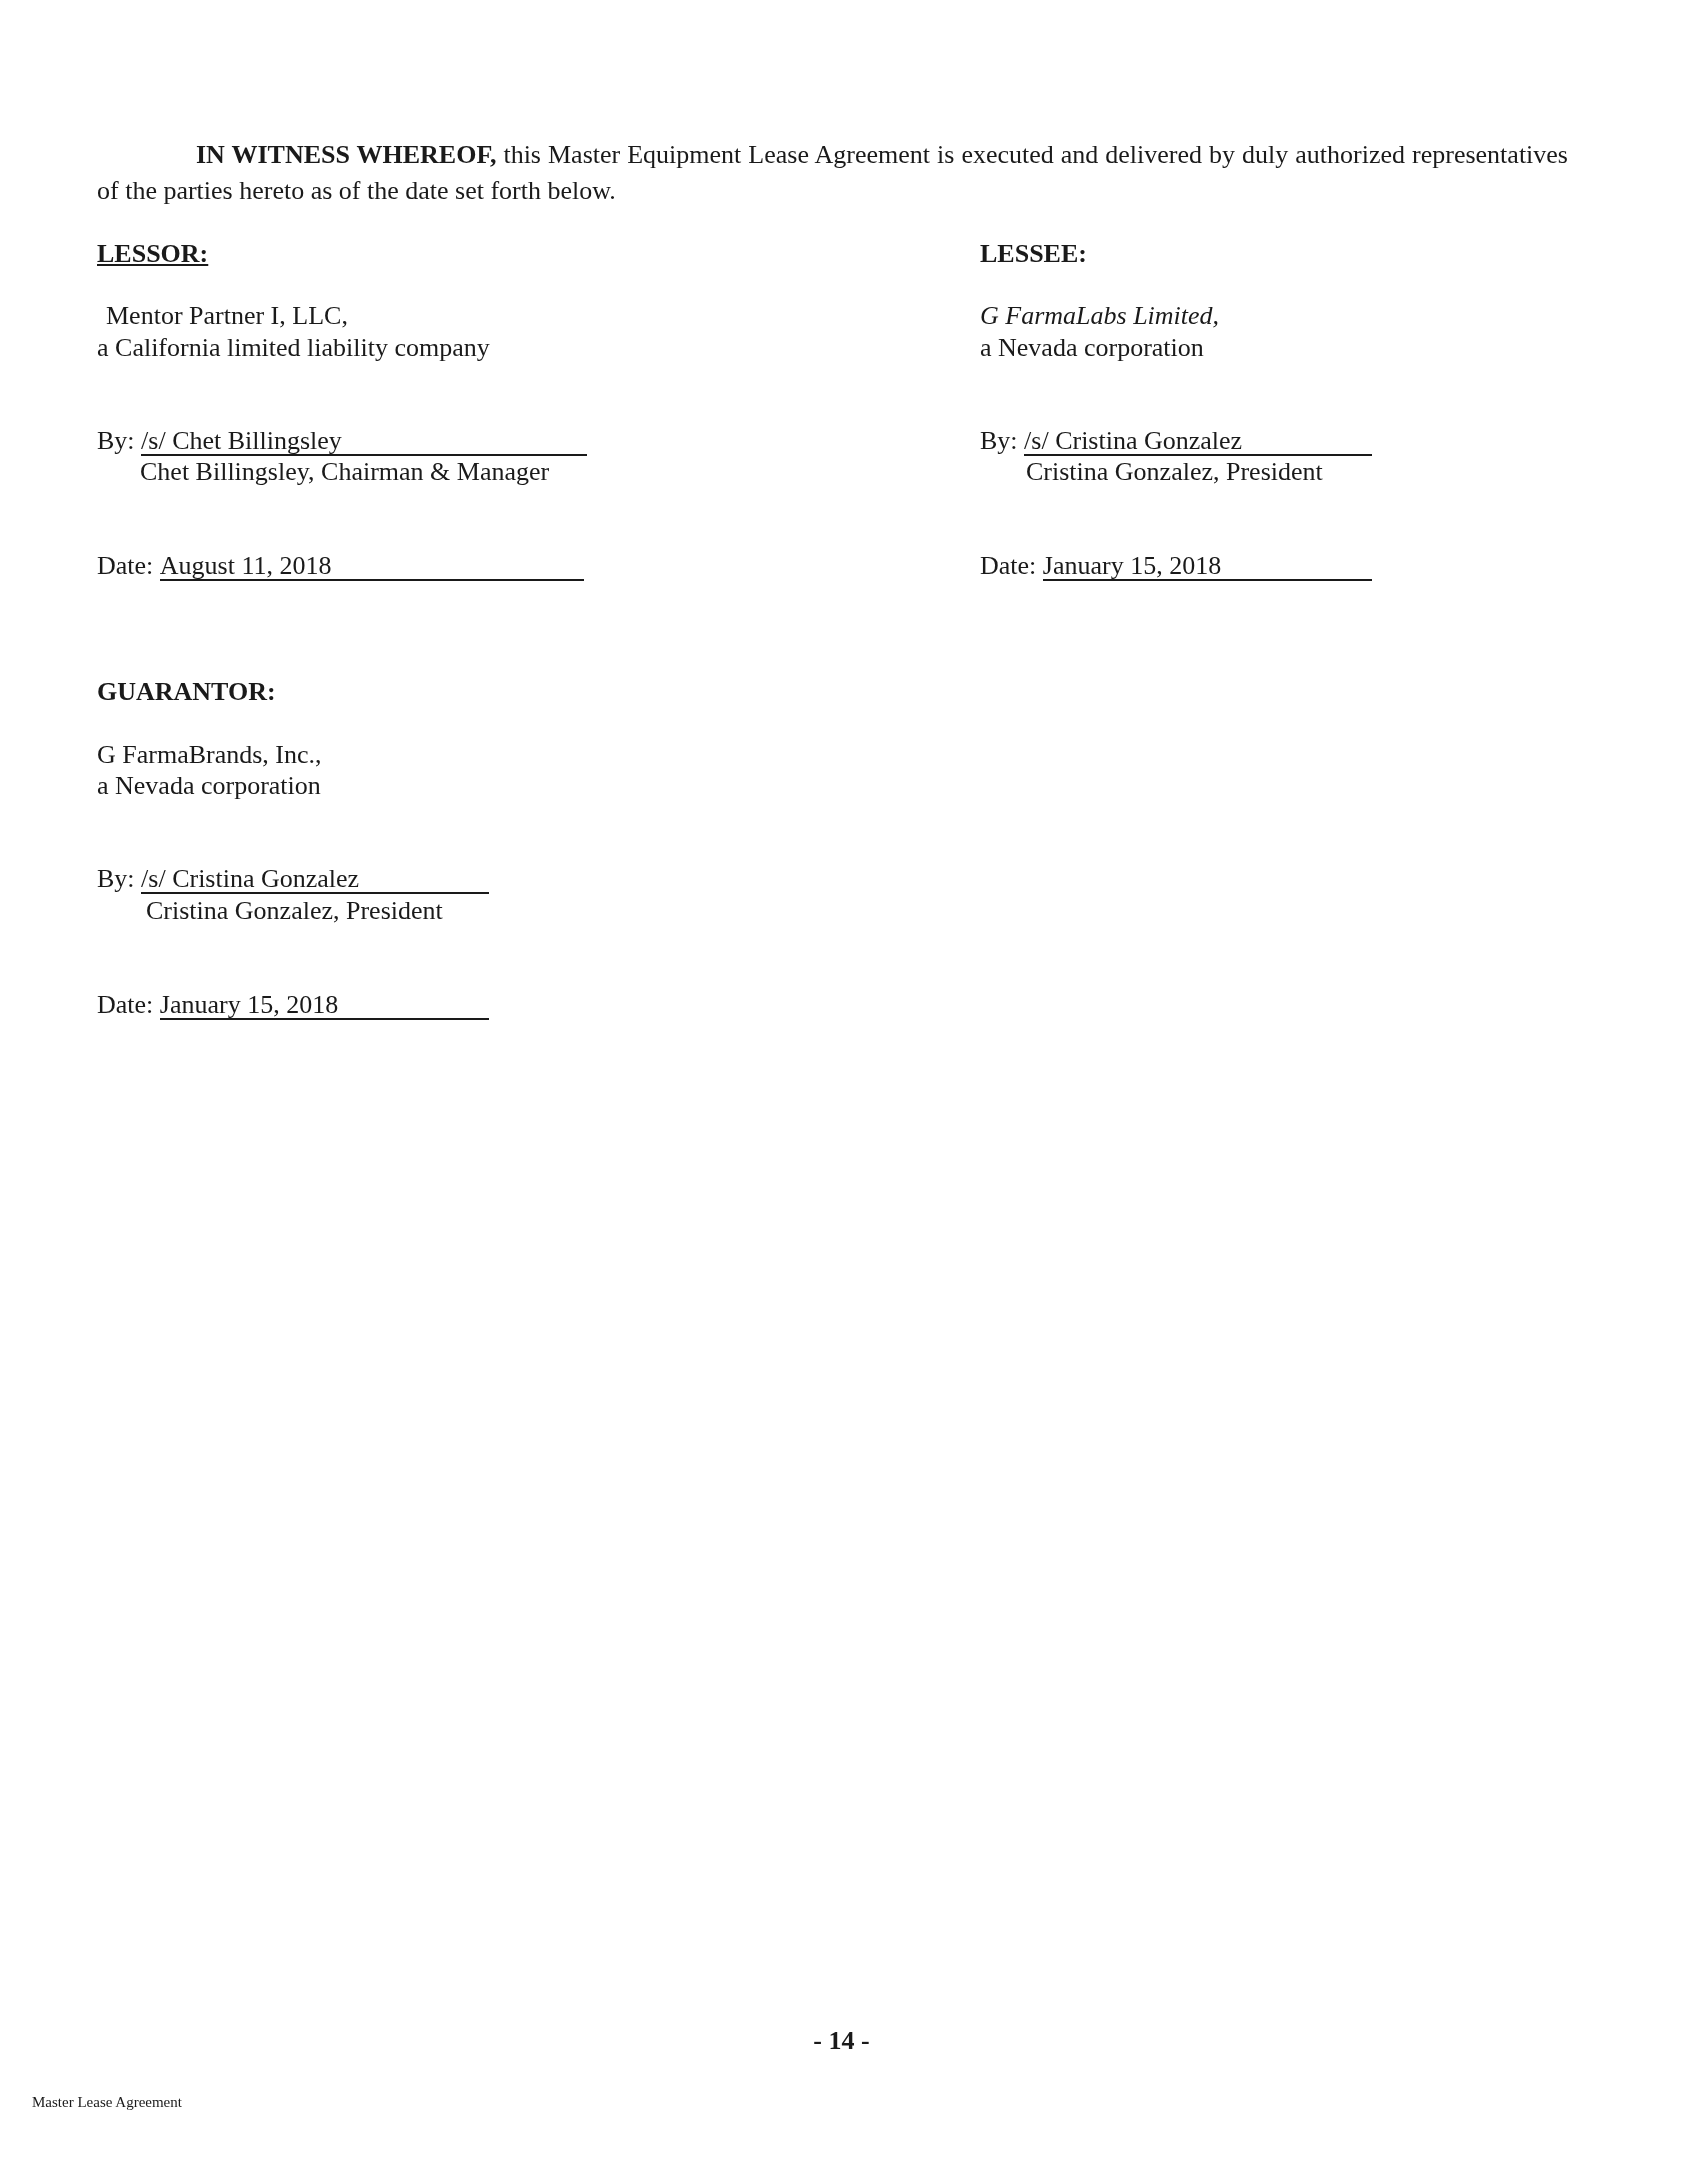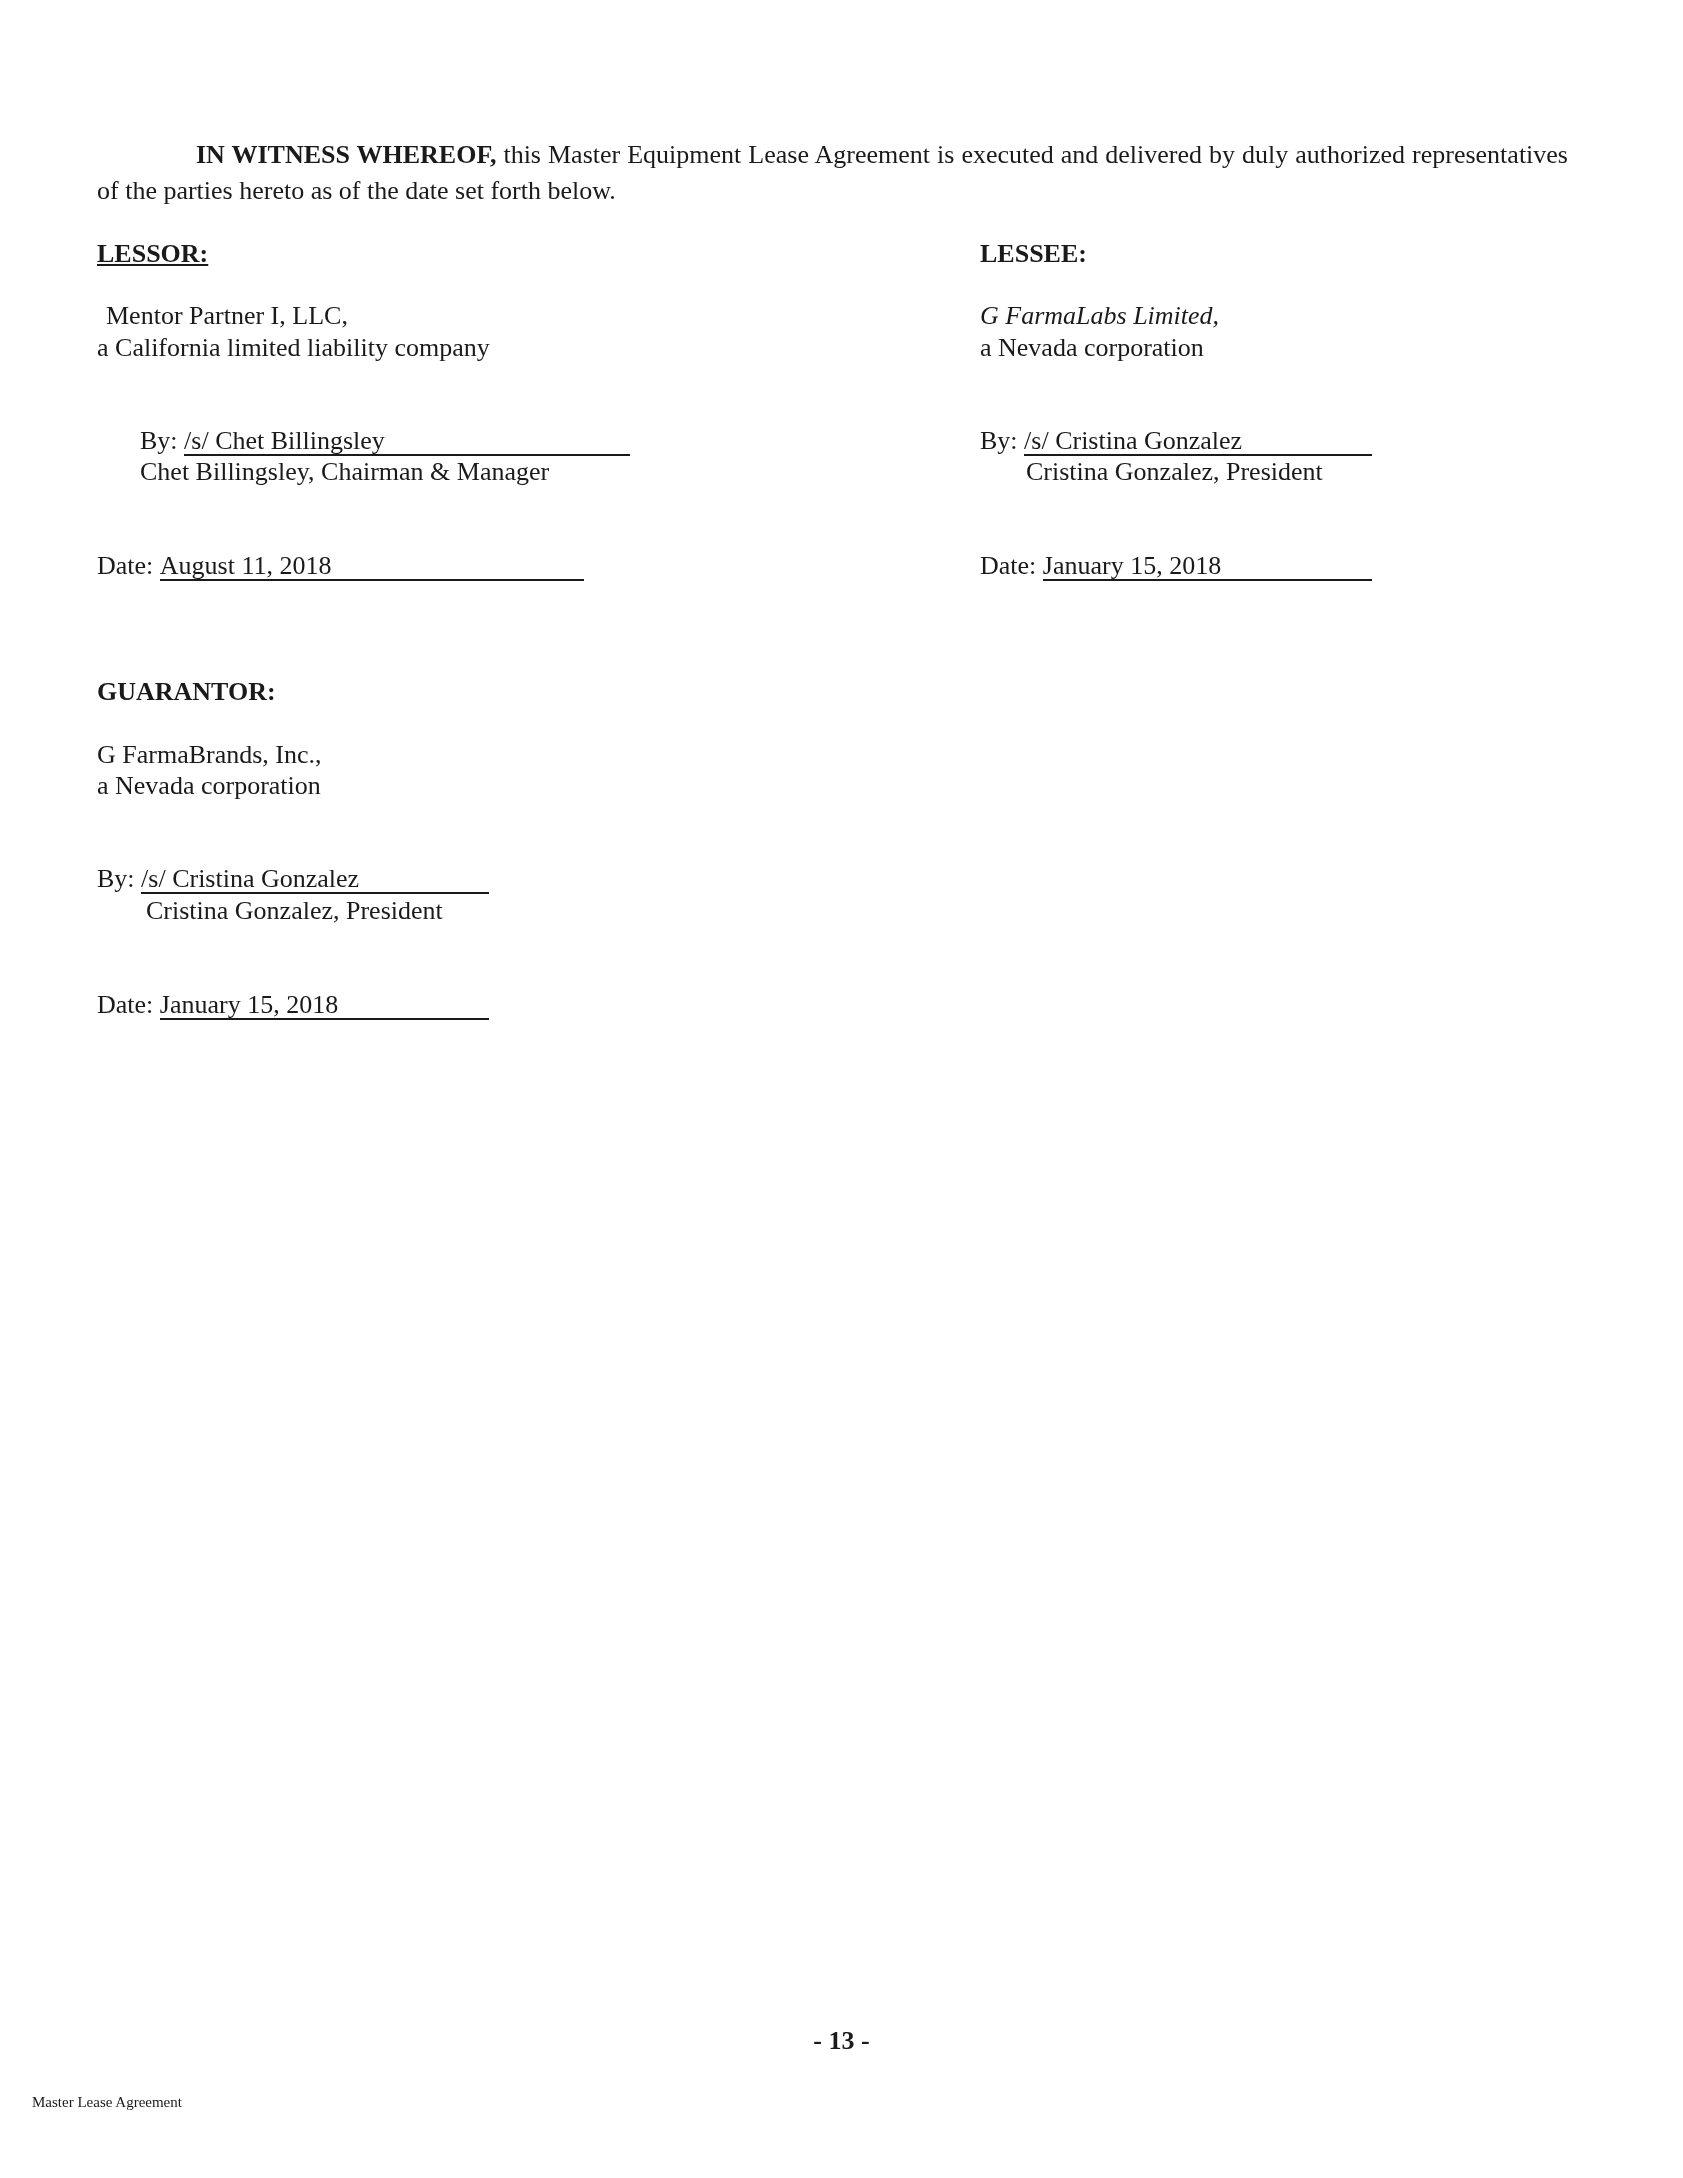--- a/index.html
+++ b/index.html
@@ -17,21 +17,21 @@
 <body>
 
 <div class="para">
   <span class="lead"></span><span class="bold">IN WITNESS WHEREOF,</span><span> this Master Equipment Lease Agreement is executed and delivered by duly authorized representatives of the parties hereto as of the date set forth below.</span>
 </div>
 
 <div>
   <div class="abs bold" style="left:97px;top:238px;text-decoration:underline;">LESSOR:</div>
   <div class="abs" style="left:106px;top:300px;">Mentor Partner I, LLC,</div>
   <div class="abs" style="left:97px;top:332px;text-align:right;">a California limited liability company</div>
-  <div class="abs" style="left:97px;top:425px;margin-left:43px;">
+  <div class="abs" style="left:97px;top:425px;">
     <span>By: </span><span class="ul" style="width:446px;">/s/ Chet Billingsley</span>
   </div>
   <div class="abs" style="left:140px;top:456px;">Chet Billingsley, Chairman &amp; Manager</div>
   <div class="abs" style="left:97px;top:550px;">
     <span>Date: </span><span class="ul" style="width:424px;">August 11, 2018</span>
   </div>
 </div>
 
 <div>
   <div class="abs bold" style="left:980px;top:238px;">LESSEE:</div>
@@ -52,15 +52,15 @@
   <div class="abs" style="left:97px;top:770px;">a Nevada corporation</div>
   <div class="abs" style="left:97px;top:863px;">
     <span>By: </span><span class="ul" style="width:348px;">/s/ Cristina Gonzalez</span>
   </div>
   <div class="abs" style="left:146px;top:895px;">Cristina Gonzalez, President</div>
   <div class="abs" style="left:97px;top:989px;">
     <span>Date: </span><span class="ul" style="width:329px;">January 15, 2018</span>
   </div>
 </div>
 
-<div class="pagenum">- 13 -</div>
+<div class="pagenum">- 14 -</div>
 <div class="footer">Master Lease Agreement</div>
 
 
 </body></html>

